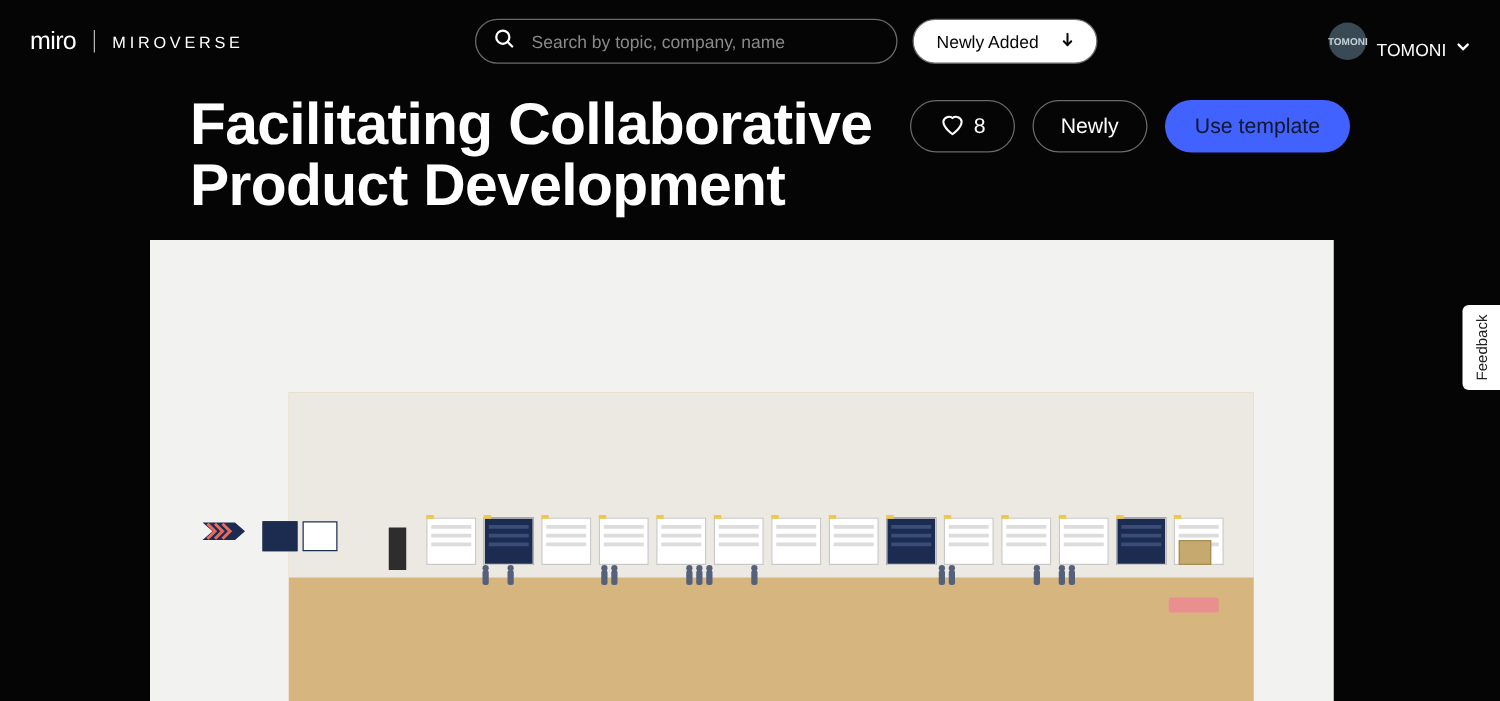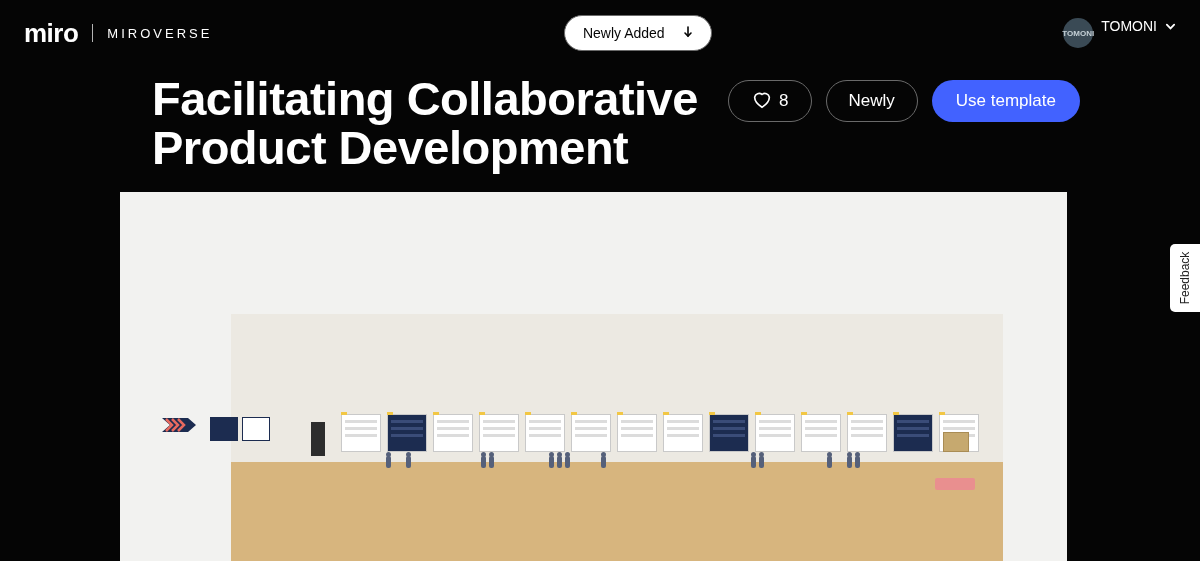--- a/index.html
+++ b/index.html
@@ -11,22 +11,22 @@
     position: relative;
   }
   .header {
     display: flex;
     align-items: center;
     height: 66px;
     padding: 0 24px;
   }
   .logo-group { display: flex; align-items: center; gap: 14px; }
   .logo-miro {
-    font-weight: 700;
-    font-size: 26px;
+    font-weight: 400;
+    font-size: 20px;
     letter-spacing: -0.5px;
     color: #fff;
   }
   .logo-div {
     width: 1px; height: 18px; background: #fff; opacity: .7;
   }
   .logo-sub {
     font-size: 13px;
     letter-spacing: 3px;
     font-weight: 500;
@@ -61,21 +61,21 @@
     border-radius: 20px;
     border: 1px solid #6a6a6a;
     background: #fff;
     color: #050505;
     padding: 0 18px;
     display: flex; align-items: center; gap: 18px;
     font-size: 14px;
     cursor: pointer;
   }
   .user-group {
-    display: flex; align-items: flex-start; gap: 8px;
+    display: flex; align-items: flex-end; gap: 8px;
     cursor: pointer;
   }
   .avatar {
     width: 30px; height: 30px; border-radius: 50%;
     background: #3a4a55;
     display: flex; align-items: center; justify-content: center;
     font-size: 8px; color: #c5d0d6; font-weight: 600;
   }
   .user-name { font-size: 14px; font-weight: 500; }
 
@@ -106,21 +106,21 @@
     padding: 0 22px;
     display: flex; align-items: center; gap: 6px;
     font-size: 17px;
     cursor: pointer;
   }
   .cta-btn {
     height: 42px;
     border-radius: 24px;
     border: none;
     background: #4262ff;
-    color: #ffffff;
+    color: #0f172a;
     padding: 0 24px;
     font-size: 17px;
     cursor: pointer;
   }
 
   .canvas-frame {
     position: absolute;
     left: 120px;
     top: 192px;
     width: 947px;
@@ -218,20 +218,29 @@
 <body>
 
 <div class="header">
   <div class="logo-group">
     <span class="logo-miro">miro</span>
     <span class="logo-div"></span>
     <span class="logo-sub">MIROVERSE</span>
   </div>
 
   <div class="header-center">
+    <div class="search-wrap">
+      <span class="search-icon">
+        <svg width="18" height="18" viewBox="0 0 24 24" fill="none" stroke="#fff" stroke-width="2.4" stroke-linecap="round">
+            <circle cx="11" cy="11" r="7"></circle>
+            <line x1="21" y1="21" x2="16.2" y2="16.2"></line>
+          </svg>
+      </span>
+      <input class="search-input" type="text" placeholder="Search by topic, company, name" style="">
+    </div>
     <button class="sort-btn">
       <span>Newly Added</span>
       <span>
         <svg width="10" height="12" viewBox="0 0 10 12" fill="none" stroke="#050505" stroke-width="1.6" stroke-linecap="round">
             <line x1="5" y1="1" x2="5" y2="10"></line>
             <polyline points="2,7 5,10 8,7"></polyline>
           </svg>
       </span>
     </button>
   </div>

